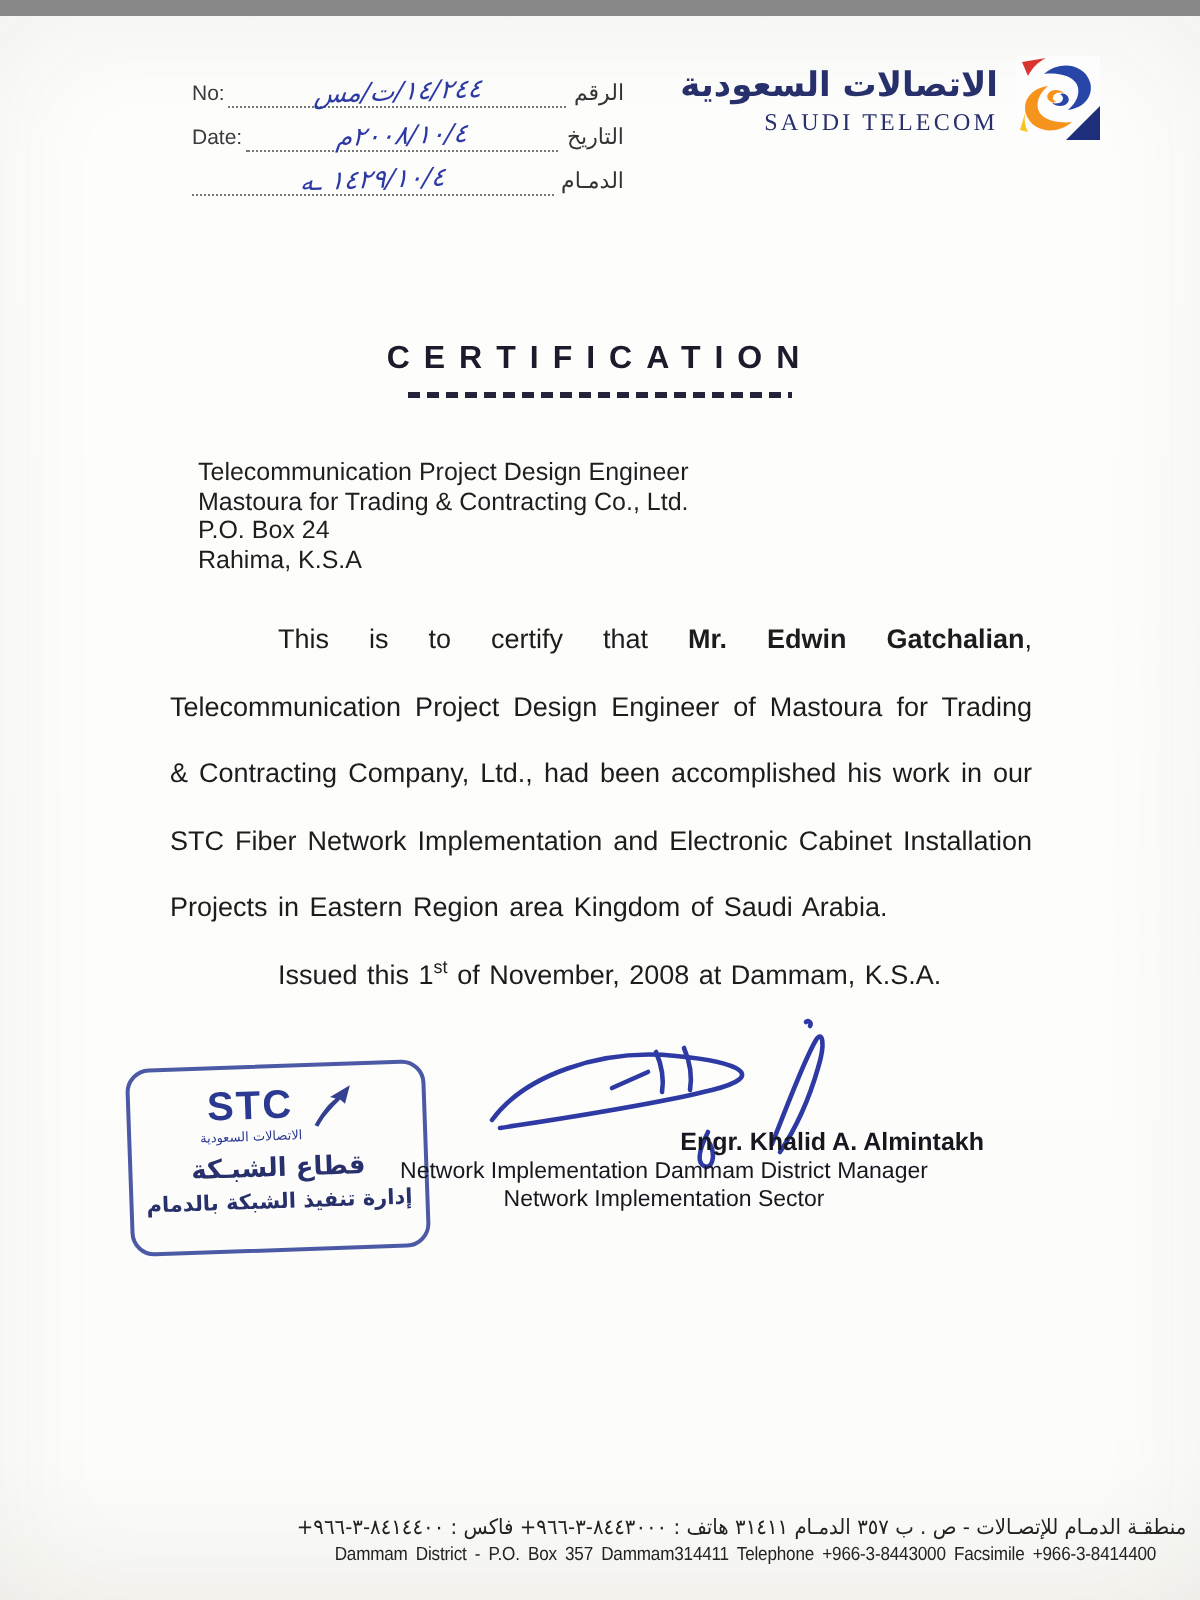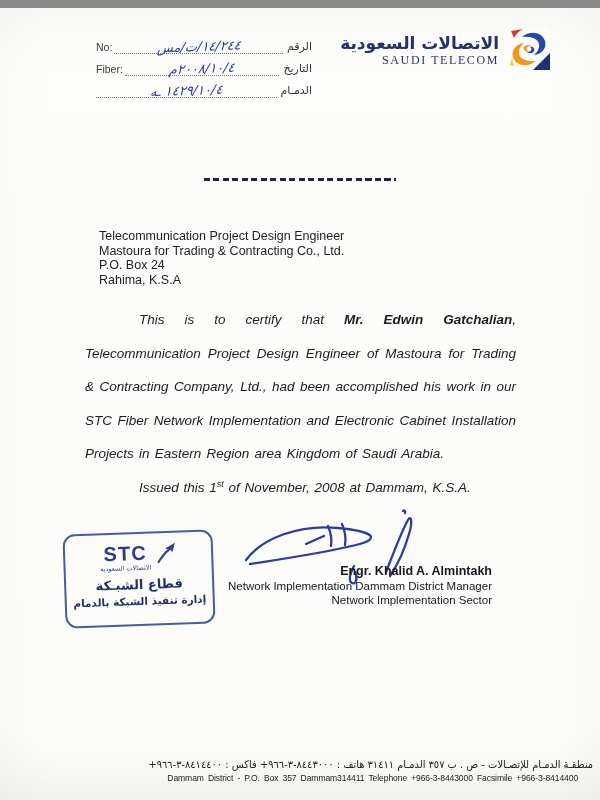--- a/index.html
+++ b/index.html
@@ -36,63 +36,63 @@
   .title{font-size:16px;font-weight:bold;letter-spacing:7px;color:#1b1b2b;display:inline-block;}
   .title-dashes{width:192px;height:3px;margin:7px auto 0;
     background:repeating-linear-gradient(90deg,#23233a 0 6px,transparent 6px 9.5px);}
 
   
   .addr{position:absolute;left:99px;top:221px;font-size:12.5px;line-height:14.6px;color:#1e1e1e;}
   .addr-name{font-weight:bold;}
 
   
   .body{position:absolute;left:85px;top:295px;width:431px;font-size:13.5px;
-    line-height:33.6px;color:#1c1c1c;text-align:justify;font-style:italic;}
+    line-height:33.6px;color:#1c1c1c;text-align:justify;}
   .body p{margin:0;text-indent:54px;word-spacing:1.5px;}
   .body .issued{text-align:left;word-spacing:1px;}
   .body sup{font-size:9px;line-height:0;}
   .b{font-weight:bold;}
 
   
   .stamp{position:absolute;left:64px;top:524px;width:150px;height:94px;
     border:2px solid #4c5aa5;border-radius:12px;transform:rotate(-2deg);
     box-sizing:border-box;text-align:center;color:#27306b;}
   .stamp-top{display:flex;justify-content:center;align-items:flex-start;gap:4px;margin-top:9px;}
   .stc-col{display:flex;flex-direction:column;align-items:center;}
   .stc-word{font-weight:bold;font-size:20px;color:#2b3990;letter-spacing:1px;line-height:1;}
   .stc-sub{font-family:"DejaVu Sans",sans-serif;font-size:6.5px;color:#2b3990;margin-top:1px;direction:rtl;}
   .stamp-l1{font-family:"DejaVu Sans",sans-serif;font-weight:bold;font-size:13px;margin-top:5px;direction:rtl;}
   .stamp-l2{font-family:"DejaVu Sans",sans-serif;font-weight:bold;font-size:10.5px;margin-top:3px;direction:rtl;}
 
   
   .sig-svg{position:absolute;left:236px;top:500px;}
   .sig-block{position:absolute;right:108px;top:556px;text-align:right;color:#17171f;width:320px;}
   .sig-name{font-weight:bold;font-size:12.5px;line-height:14.5px;}
-  .sig-t{font-size:11.5px;line-height:14.2px;}
+  .sig-t{font-size:11.5px;line-height:14.2px;text-align:center;}
 
   
   .footer{position:absolute;right:7px;top:750px;}
   .footer-ar{font-family:"DejaVu Sans",sans-serif;font-size:10.5px;color:#222;direction:rtl;
     white-space:nowrap;transform:scaleX(0.94);transform-origin:right center;}
   .footer-en{font-size:9.5px;color:#222;white-space:nowrap;letter-spacing:-0.1px;word-spacing:2px;
     transform:scaleX(0.9);transform-origin:right center;margin-top:2px;}
 </style>
 </head>
 <body>
 
 <div class="page">
 
   <div class="ref-fields">
     <div class="ref-row">
       <span class="ref-en">No:</span>
       <span class="ref-line"><span class="hand">سم/ت/١٤/٢٤٤</span></span>
       <span class="ref-ar">الرقم</span>
     </div>
     <div class="ref-row">
-      <span class="ref-en">Fiber:</span>
+      <span class="ref-en">Date:</span>
       <span class="ref-line"><span class="hand">م٢٠٠٨/١٠/٤</span></span>
       <span class="ref-ar">التاريخ</span>
     </div>
     <div class="ref-row">
       <span class="ref-line"><span class="hand">هـ ١٤٢٩/١٠/٤</span></span>
       <span class="ref-ar">الدمـام</span>
     </div>
   </div>
 
   <div class="logo">
@@ -108,20 +108,21 @@
         <path d="M2 37 L5 27 C4 31 4 34 6 38 Z" fill="#f9c31c"></path>
         <path d="M14 9 C22 2 34 4 37 13 C39 20 34 26 26 27 C32 22 33 15 28 11.5 C24 8.8 18 8.5 14 9 Z" fill="#2746a8"></path>
         <path d="M28 33 C20 40 8 38 5 29 C3 22 8 16 16 15 C10 20 9 27 14 30.5 C18 33.2 24 33.5 28 33 Z" fill="#f6931d"></path>
         <path d="M24.5 19 C27 20.5 27 23 24.5 24.5 C22.5 25.5 19.5 25 18 23.5 C19.5 24 22 23.8 23 22.5 C24 21.2 23.5 20 22 19 C22.8 18.6 23.8 18.6 24.5 19 Z" fill="#2746a8"></path>
         <path d="M17.5 23 C15 21.5 15 19 17.5 17.5 C19.5 16.5 22.5 17 24 18.5 C22.5 18 20 18.2 19 19.5 C18 20.8 18.5 22 20 23 C19.2 23.4 18.2 23.4 17.5 23 Z" fill="#f6931d"></path>
       </svg>
     </div>
   </div>
 
   <div class="title-wrap">
+    <div class="title">CERTIFICATION</div>
     <div class="title-dashes"></div>
   </div>
 
   <div class="addr">
     <div>Telecommunication Project Design Engineer</div>
     <div>Mastoura for Trading &amp; Contracting Co., Ltd.</div>
     <div>P.O. Box 24</div>
     <div>Rahima, K.S.A</div>
   </div>
 

